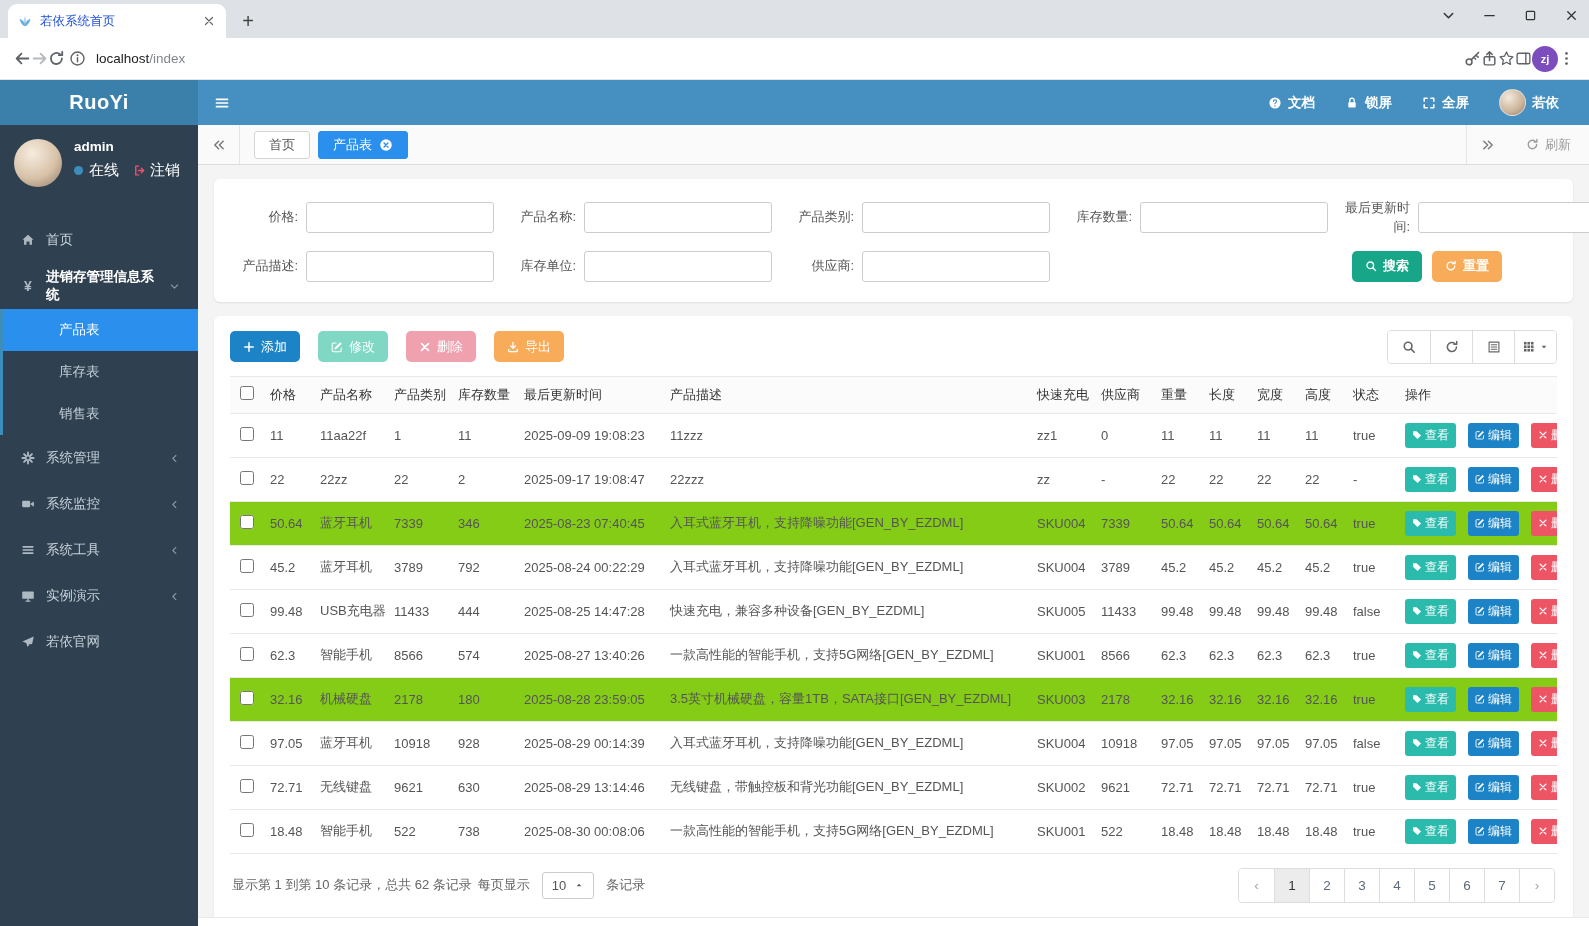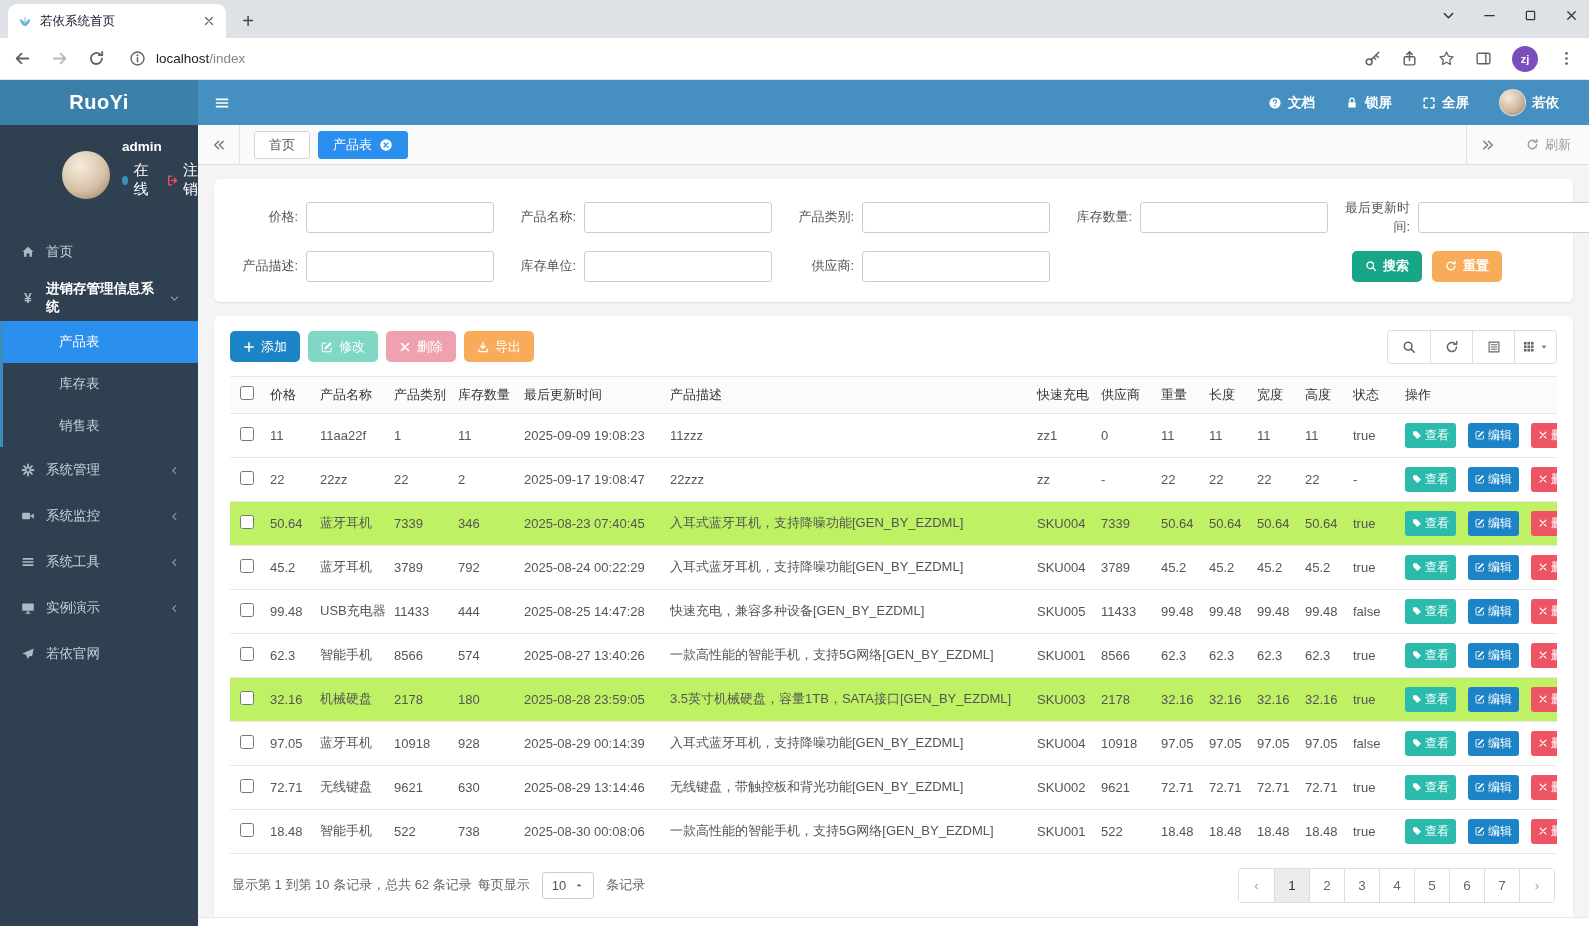--- a/index.html
+++ b/index.html
@@ -2,27 +2,27 @@
 <html><head>
 <meta charset="utf-8">
 <style>
   * { box-sizing: border-box; margin: 0; padding: 0; }
   html,body { width:1589px; height:926px; overflow:hidden; font-family:"Liberation Sans", sans-serif; background:#fff; }
   .ic { display:inline-flex; align-items:center; justify-content:center; line-height:1; }
   .ic svg { display:block; }
 
   
   .tabstrip { height:38px; background:#dee1e6; display:flex; align-items:flex-end; padding-left:8px; position:relative; }
-  .btab { width:218px; height:34px; background:#fff; border-radius:9px 9px 0 0; display:flex; align-items:center; padding:0 10px; gap:8px; font-size:12.5px; color:#0f172a; }
+  .btab { width:218px; height:34px; background:#fff; border-radius:9px 9px 0 0; display:flex; align-items:center; padding:0 10px; gap:8px; font-size:12.5px; color:#1d4ed8; }
   .btab .title { flex:1; white-space:nowrap; overflow:hidden; }
   .btab .ic { font-size:14px; color:#5f6368; }
   .newtab { width:28px; height:28px; margin:0 0 3px 8px; display:flex; align-items:center; justify-content:center; color:#444; font-size:20px; }
   .winctl { position:absolute; right:10px; top:0; height:30px; display:flex; align-items:center; gap:26px; color:#333; }
   .winctl .ic { font-size:15px; }
-  .addressbar { height:42px; background:#fff; display:flex; align-items:center; padding:16px 14px; gap:20px; border-bottom:1px solid #e3e3e3; }
+  .addressbar { height:42px; background:#fff; display:flex; align-items:center; padding:16px 14px; gap:0; border-bottom:1px solid #e3e3e3; }
   .addressbar .ic { font-size:17px; color:#5f6368; }
   .addressbar .ic.dim { color:#b6b9be; }
   .urlbox { flex:1; display:flex; align-items:center; gap:10px; padding-left:4px; font-size:13.5px; }
   .urlhost { color:#202124; } .urlpath { color:#80868b; }
   .profile { width:26px; height:26px; border-radius:50%; background:#7c4dbc; color:#fff; font-size:11px; display:flex; align-items:center; justify-content:center; font-weight:bold; }
 
   
   .appheader { height:45px; display:flex; background:#4590c0; color:#fff; }
   .logo { width:198px; background:#3b80ab; display:flex; align-items:center; justify-content:center; font-size:20px; font-weight:bold; letter-spacing:.5px; }
   .hamburger { width:48px; display:flex; align-items:center; justify-content:center; font-size:16px; cursor:pointer; }
@@ -31,21 +31,21 @@
   .hnav-item { display:flex; align-items:center; gap:6px; font-size:13.5px; font-weight:bold; cursor:pointer; }
   .hnav-item .ic { font-size:14px; }
   .avatar-sm { width:27px; height:27px; border-radius:50%; background:radial-gradient(circle at 35% 30%, #f4e9dc, #cbb49a 60%, #8d7b66); border:1px solid rgba(255,255,255,.5); }
 
   
   .mainrow { display:flex; height:828px; }
   .sidebar { width:198px; background:#2f4050; color:#bdc8d1; flex-shrink:0; }
   .content { flex:1; display:flex; flex-direction:column; background:#f4f4f4; min-width:0; }
 
   
-  .userpanel { display:flex; gap:12px; padding:14px 12px 16px 14px; align-items:flex-end;margin-left:48px; }
+  .userpanel { display:flex; gap:12px; padding:14px 12px 16px 14px; align-items:flex-start; }
   .avatar-lg { width:48px; height:48px; border-radius:50%; background:radial-gradient(circle at 38% 30%, #f6ecdf, #d8c2a8 55%, #97old 90%, #8d7b66); background:radial-gradient(circle at 38% 30%, #f6ecdf, #d8c2a8 55%, #8d7b66); flex-shrink:0; }
   .uname { color:#fff; font-weight:bold; font-size:13.5px; margin-bottom:7px; }
   .ustatus { display:flex; align-items:center; gap:6px; font-size:15px; color:#fff; }
   .dot { width:9px; height:9px; border-radius:50%; background:#3c8dbc; display:inline-block; }
   .logout { display:flex; align-items:center; gap:4px; margin-left:8px; cursor:pointer; color:#fff; }
   .logout .ic { color:#f0506e; font-size:13px; }
   .menu { margin-top:14px; }
   .menu-item { height:46px; display:flex; align-items:center; gap:10px; padding:0 16px 0 20px; font-size:13.5px; cursor:pointer; color:#c8d2da; }
   .menu-item .ic { font-size:14px; width:16px; color:#aeb9c2; }
   .menu-item .lbl { flex:1; }
@@ -77,30 +77,30 @@
   .f-field label { width:80px; text-align:right; font-size:13px; color:#555; margin-right:8px; line-height:1.45; }
   .f-field input { width:188px; height:31px; border:1px solid #ccc; border-radius:3px; padding:0 8px; font-size:13px; color:#333; outline:none; font-family:inherit; }
   .fbtns { display:flex; gap:10px; padding-left:22px; grid-column:5; grid-row:2; }
   .btn { display:inline-flex; align-items:center; gap:6px; border:none; color:#fff; font-size:13px; border-radius:5px; padding:0 13px; height:31px; cursor:pointer; font-family:inherit; white-space:nowrap; }
   .btn .ic { font-size:12px; }
   .btn.bold { font-weight:bold; }
 
   
   .tablecard { margin-top:14px; padding:14px 16px 6px; }
   .ttoolbar { display:flex; align-items:center; margin-bottom:12px; }
-  .ttoolbar .left { display:flex; gap:8px; flex:1; }
+  .ttoolbar .left { display:flex; gap:18px; flex:1; }
   .tool-group { display:flex; border:1px solid #ddd; border-radius:4px; overflow:hidden; }
   .tool-btn { width:42px; height:32px; display:flex; align-items:center; justify-content:center; gap:3px; background:#fff; border:none; border-left:1px solid #ddd; color:#666; font-size:14px; cursor:pointer; }
   .tool-btn:first-child { border-left:none; }
   .tool-btn .caret { font-size:10px; }
 
   table { width:100%; border-collapse:collapse; table-layout:fixed; font-size:13px; color:#555; }
   th, td { padding:9px 6px; text-align:left; border-bottom:1px solid #e8e8e8; white-space:nowrap; overflow:hidden; }
   thead th { border-top:1px solid #e8e8e8; color:#333; font-weight:normal; background:#fbfbfc; }
-  tr.striped td { background:#bef264; }
+  tr.striped td { background:#84cc16; }
   td.cbcell, th.cbcell { text-align:left; padding-left:10px; }
   input[type=checkbox] { width:14px; height:14px; accent-color:#fff; }
   .rowacts { display:flex; gap:12px; }
   .act-btn { display:inline-flex; align-items:center; gap:3px; border:none; color:#fff; font-size:12px; border-radius:3px; height:25px; padding:0 7px; cursor:pointer; font-family:inherit; }
   .act-btn .ic { font-size:10px; }
 
   
   .pagerow { display:flex; align-items:center; padding:14px 2px 16px; font-size:13px; color:#666; }
   .pagerow .left { flex:1; display:flex; align-items:center; gap:6px; }
   .pagesize { display:inline-flex; align-items:center; gap:8px; border:1px solid #ccc; border-radius:3px; padding:5px 9px; margin:0 6px; color:#555; cursor:pointer; }

